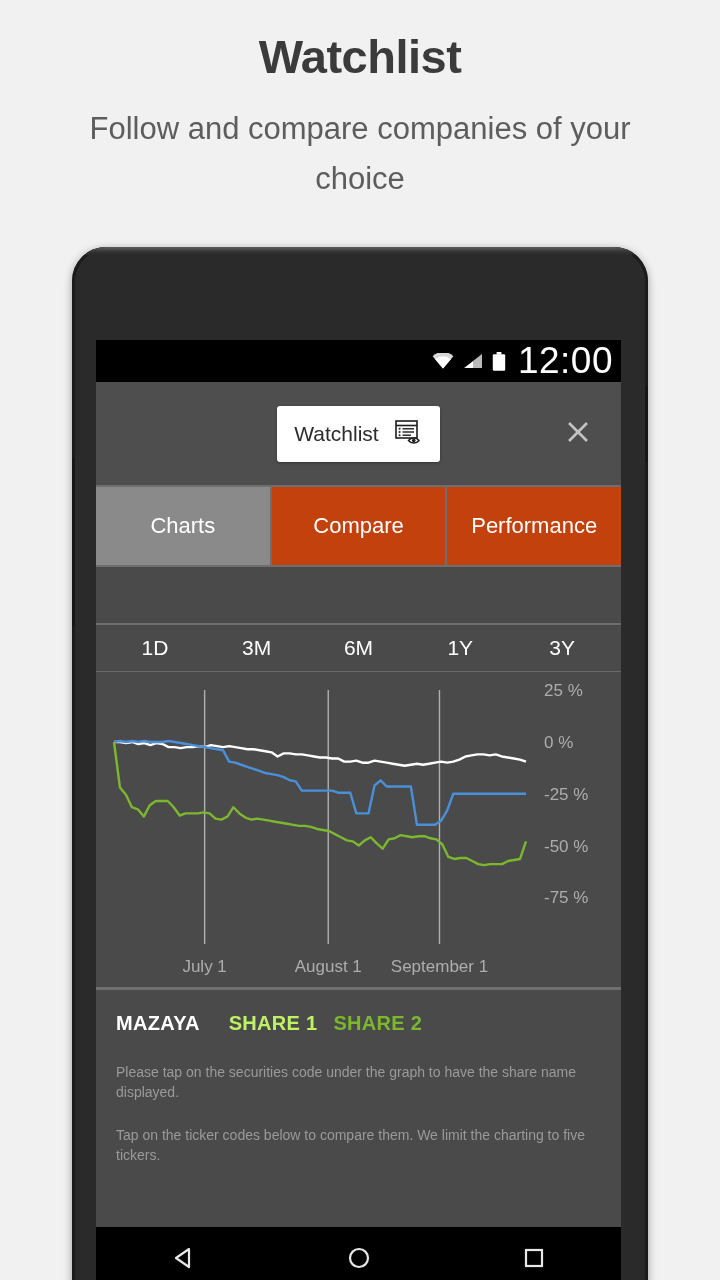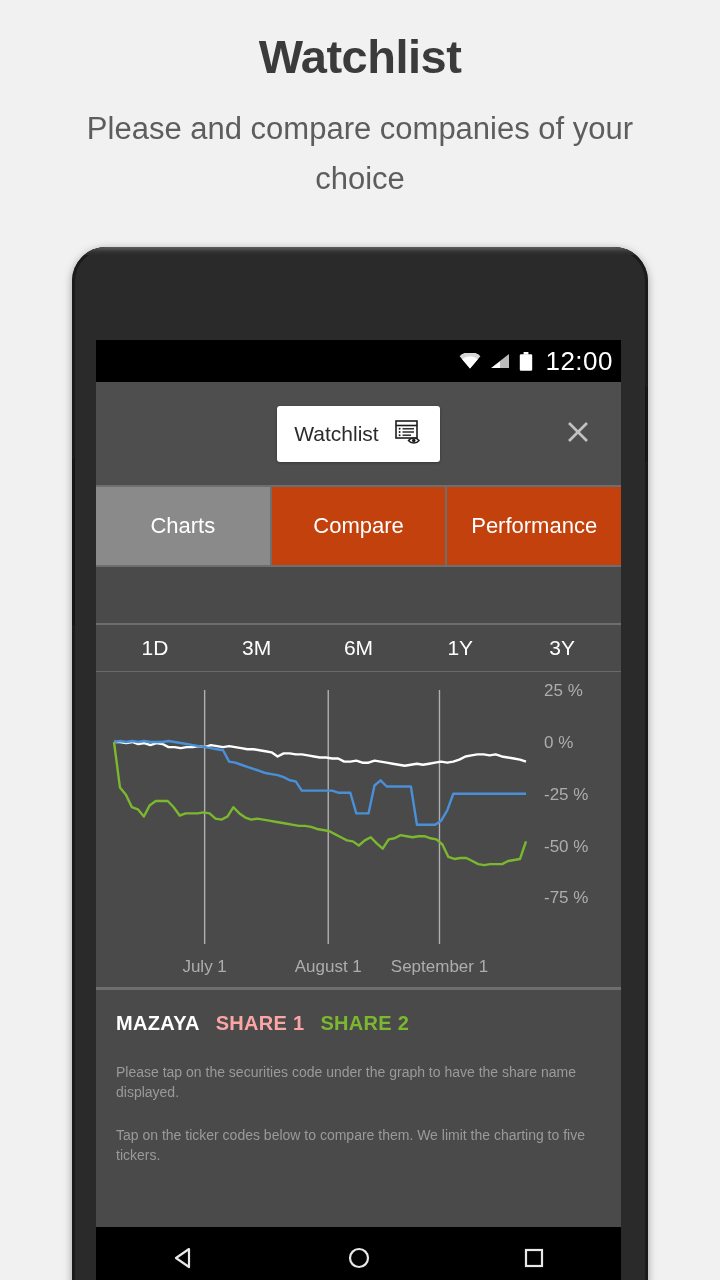--- a/index.html
+++ b/index.html
@@ -68,21 +68,21 @@
     background: #4a4a4a; overflow: hidden;
   }
 
   
   .statusbar {
     height: 42px; background: #000; display: flex;
     align-items: center; justify-content: flex-end; padding-right: 8px; gap: 9px;
   }
   .ic-wifi { width: 22px; height: 16px; position: relative; }
   .ic-wifi svg, .ic-signal svg, .ic-batt svg { display: block; }
-  .clock { color: #fff; font-size: 26px; font-weight: 400; letter-spacing: 0.5px; margin-left: 3px; }
+  .clock { color: #fff; font-size: 37px; font-weight: 400; letter-spacing: 0.5px; margin-left: 3px; }
 
   
   .chip-bar {
     height: 103px; background: #4e4e4e;
     display: flex; align-items: center; justify-content: center; position: relative;
   }
   .chip {
     background: #fff; border-radius: 3px;
     padding: 11px 17px; display: flex; align-items: center; gap: 14px;
     box-shadow: 0 1px 3px rgba(0,0,0,0.3);
@@ -134,21 +134,21 @@
   }
   .nav-ic { width: 34px; height: 34px; display: flex; align-items: center; justify-content: center; }
 </style>
 </head>
 <body>
 
 <div class="page">
 
   <div class="promo">
     <div class="promo-title">Watchlist</div>
-    <div class="promo-sub">Please and compare companies of your choice</div>
+    <div class="promo-sub">Follow and compare companies of your choice</div>
   </div>
 
   <div class="phone">
     <div class="phone-top-glow"></div>
     <div class="cam"></div>
     <div class="speaker"></div>
     <div class="btn-power"></div>
     <div class="btn-volume"></div>
 
     <div class="screen">
@@ -238,21 +238,21 @@
             <div class="xlabel" style="left: 232.24px;">August 1</div>
             <div class="xlabel" style="left: 343.48px;">September 1</div>
           </div>
       </div>
 
       <div class="chart-divider"></div>
 
       <div class="panel">
         <div class="legend" id="legend">
             <div class="legend-item" style="color: rgb(255, 255, 255);">MAZAYA</div>
-            <div class="legend-item" style="color: #fca5a5;">SHARE 1</div>
+            <div class="legend-item" style="color: #bef264; margin-left: 13px;">SHARE 1</div>
             <div class="legend-item" style="color: rgb(124, 184, 47);">SHARE 2</div>
           </div>
         <div class="info-p">Please tap on the securities code under the graph to have the share name displayed.</div>
         <div class="info-p">Tap on the ticker codes below to compare them. We limit the charting to five tickers.</div>
 
       </div>
     </div>
 
     <div class="navbar">
       <span class="nav-ic">

